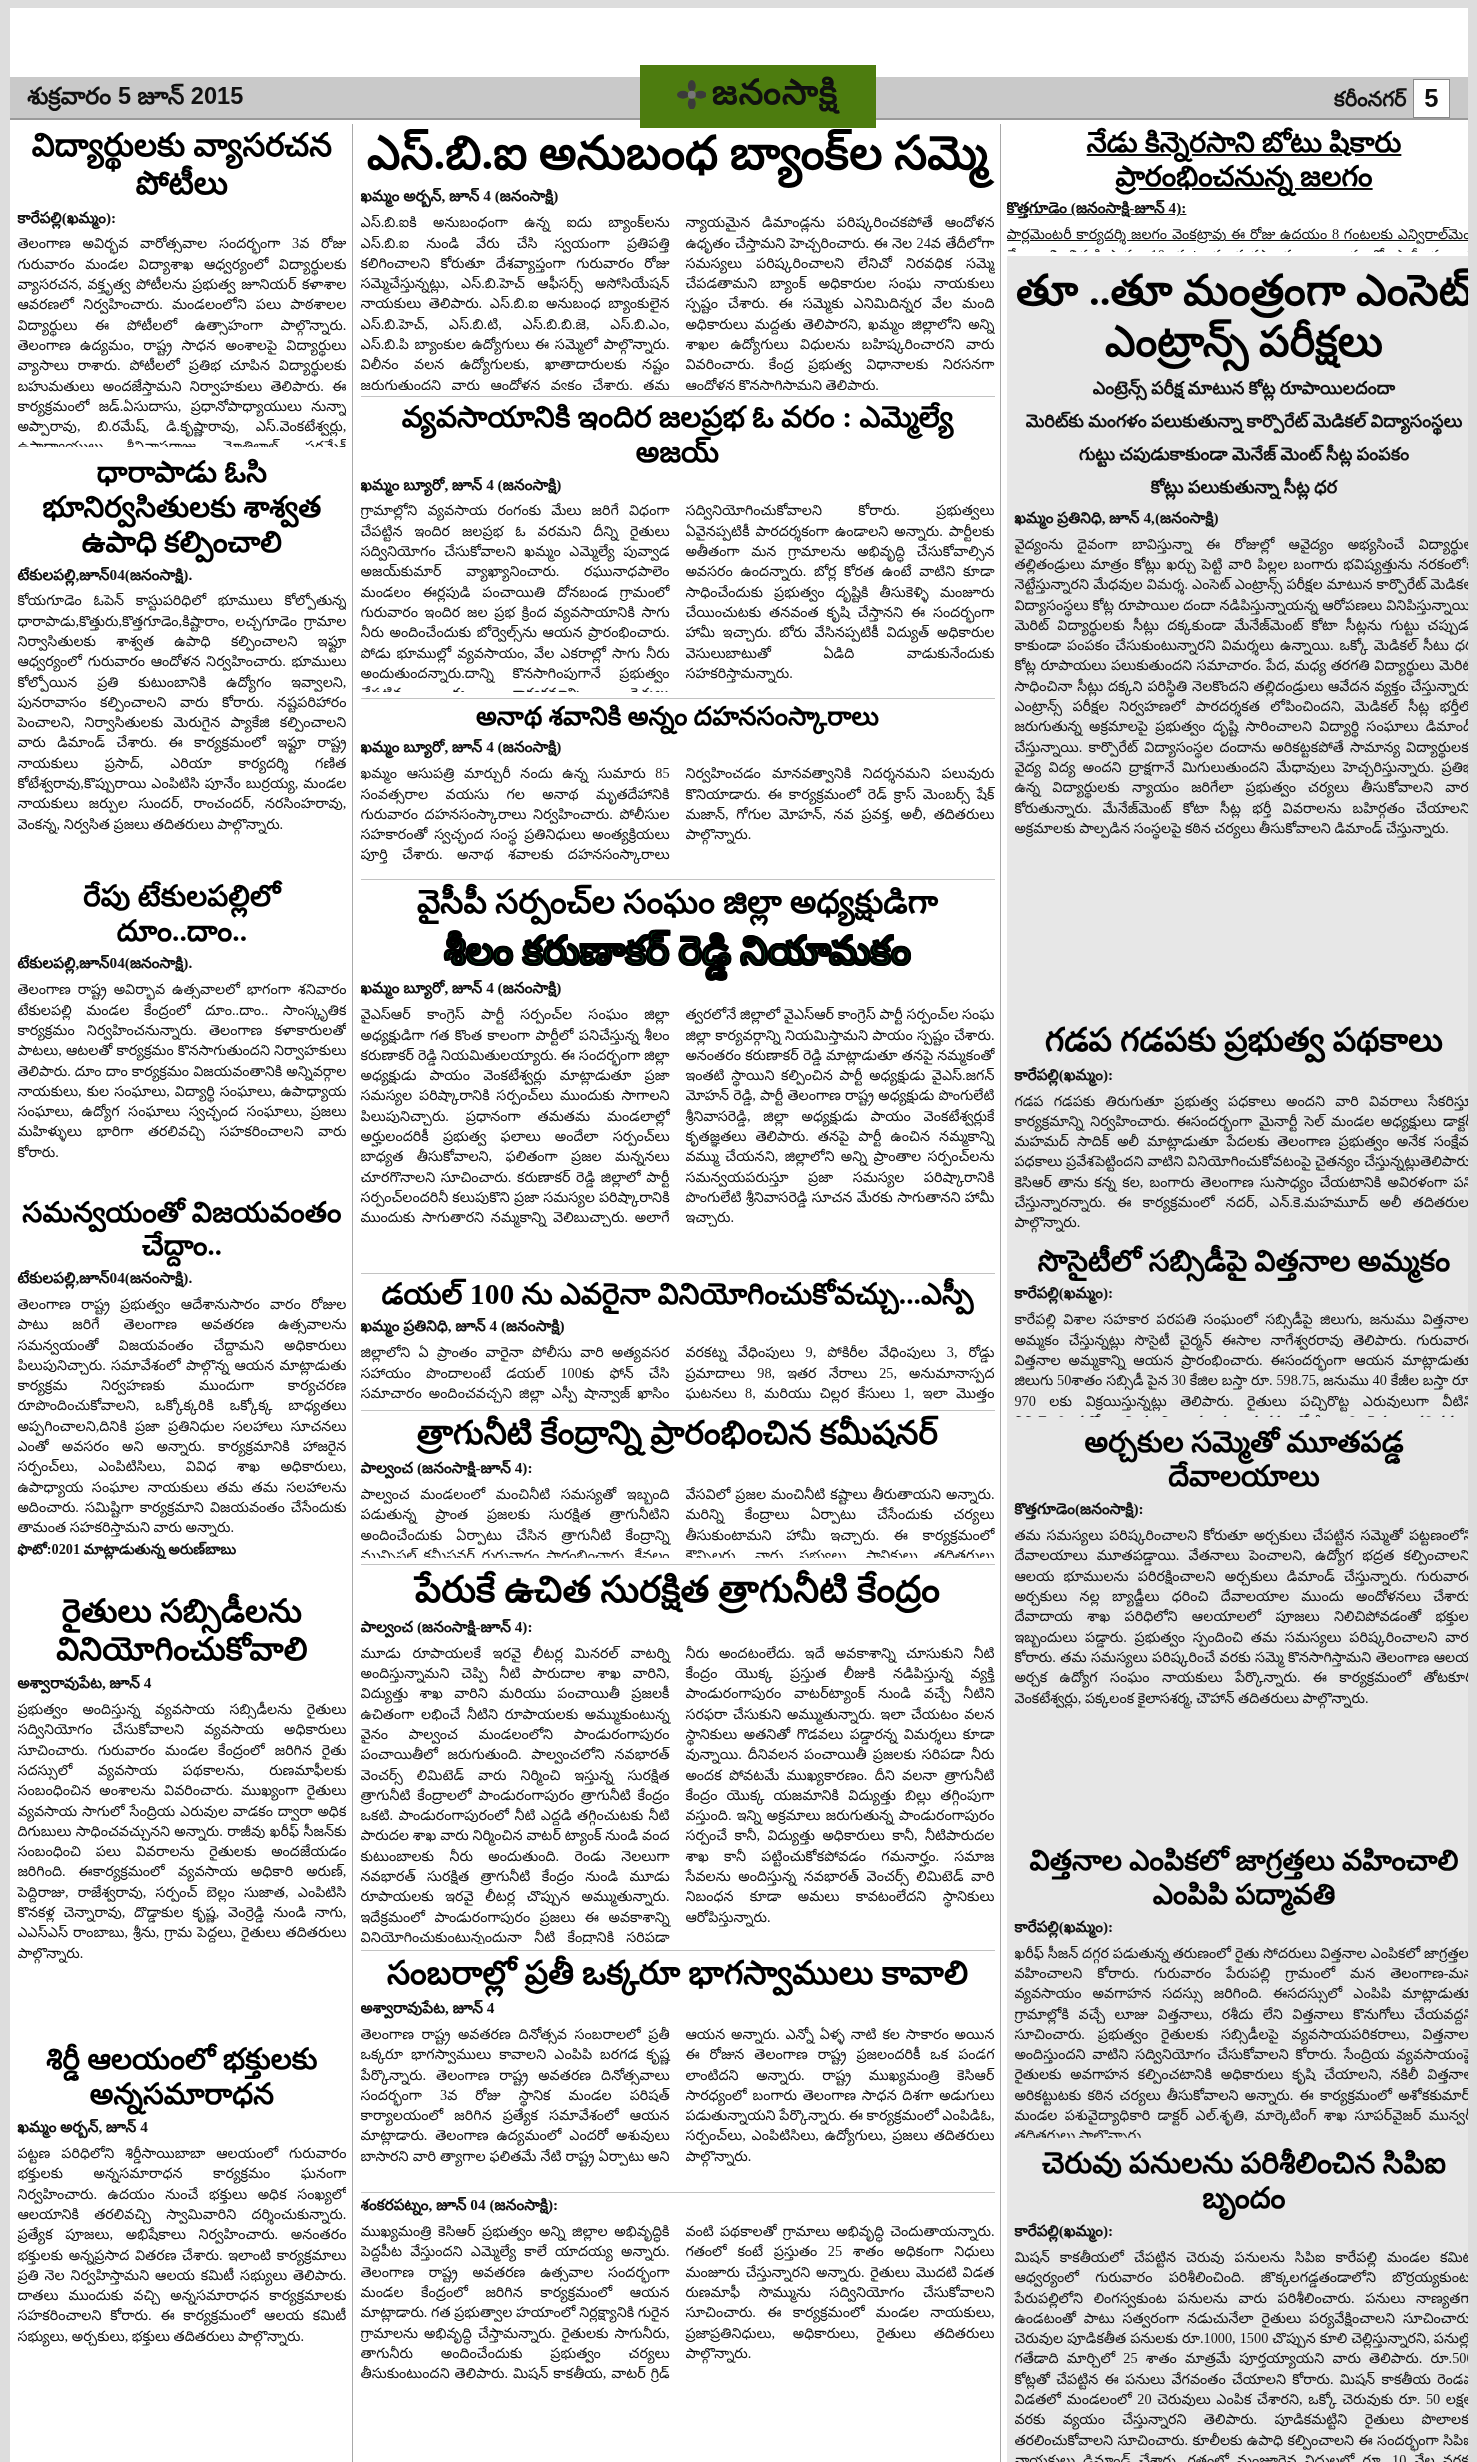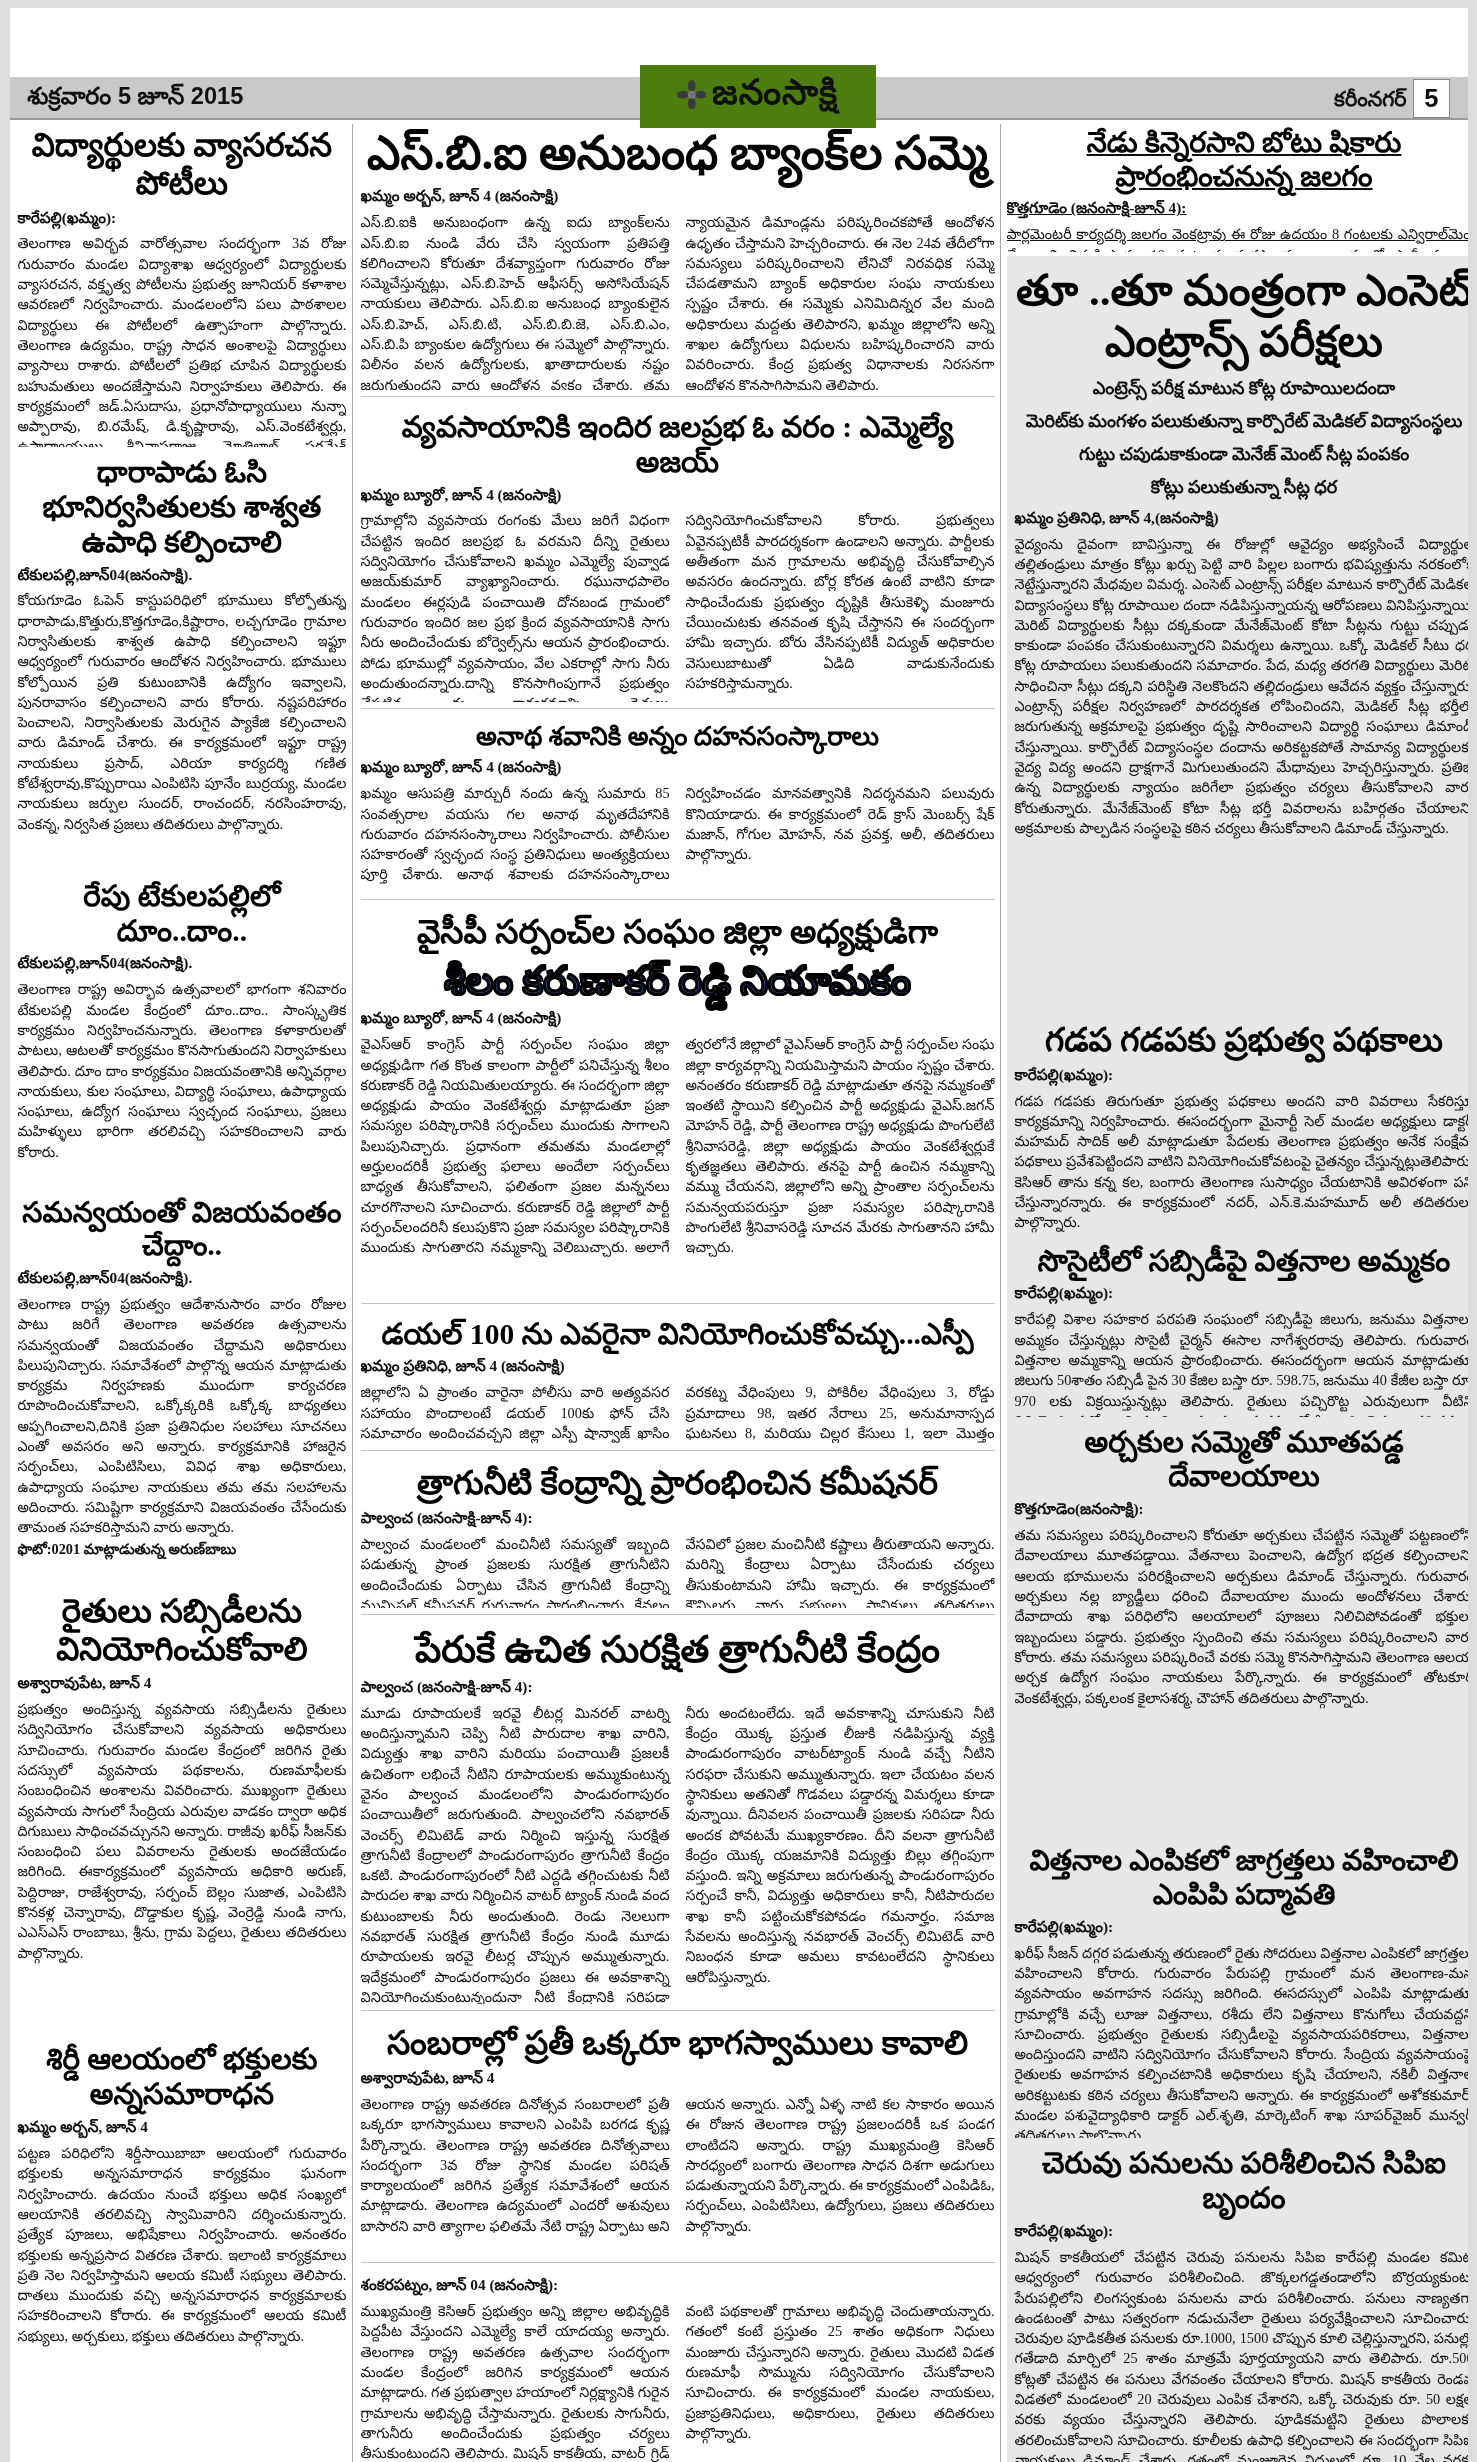--- a/index.html
+++ b/index.html
@@ -15,27 +15,27 @@
   .logo-wrap{position:absolute;left:630px;top:57px;width:236px;height:63px;background:#4d7c0f;display:flex;align-items:center;justify-content:center;gap:5.9px;}
   .logo-text{font-size:35px;font-weight:bold;letter-spacing:1px;font-family:"Liberation Sans","DejaVu Sans",sans-serif;}
   
   .vrule{position:absolute;top:116px;width:1px;height:2339px;background:#a8a8a8;}
   
   .col{position:absolute;top:116px;overflow:hidden;}
   #col-left{left:7.9px;width:329px;height:2339px;}
   #col-center{left:351px;width:634px;height:2339px;}
   #col-right{left:997px;width:475px;height:2339px;}
   .article{overflow:hidden;margin-bottom:5.9px;}
-  #col-center .article{border-top:1px solid #c2c2c2;padding-top:11px;}
+  #col-center .article{border-top:1px solid #c2c2c2;padding-top:1px;}
   #col-center .article:first-child{border-top:none;padding-top:0;}
   .hl{font-weight:bold;color:#000;line-height:1.18;margin:2px 0 5.9px 0;}
   .t-c{text-align:center;}
   .f48{font-size:47px;} .f42{font-size:43px;} .f40{font-size:39px;} .f38{font-size:37px;}
   .f34{font-size:33px;} .f33{font-size:32.5px;} .f32{font-size:26px;} .f30{font-size:29.6px;} .f29{font-size:28.6px;}
-  .hl-outline{color:#3b82f6;-webkit-text-stroke:1.6px #000;text-shadow:0 0 1px #000, 1px 1px 0 #000,-1px -1px 0 #000,1px -1px 0 #000,-1px 1px 0 #000;}
+  .hl-outline{color:#15803d;-webkit-text-stroke:1.6px #000;text-shadow:0 0 1px #000, 1px 1px 0 #000,-1px -1px 0 #000,1px -1px 0 #000,-1px 1px 0 #000;}
   .byline{font-weight:bold;font-size:15.3px;margin:2px 0 3.9px 0;}
   .body{font-size:14.3px;line-height:1.42;text-align:justify;}
   .two{column-count:2;column-gap:15.8px;}
   .caption{font-weight:bold;font-size:14.3px;margin-top:3.9px;}
   .subhead{font-weight:bold;font-size:17.7px;text-align:center;margin:9.9px 0;line-height:1.3;}
   #gray-panel{position:absolute;left:0;top:132px;width:475px;height:2207px;background:#e7e7e7;padding:7.9px 7.9px 0 7.9px;box-sizing:border-box;overflow:hidden;}
 </style>
 </head>
 <body>
 

